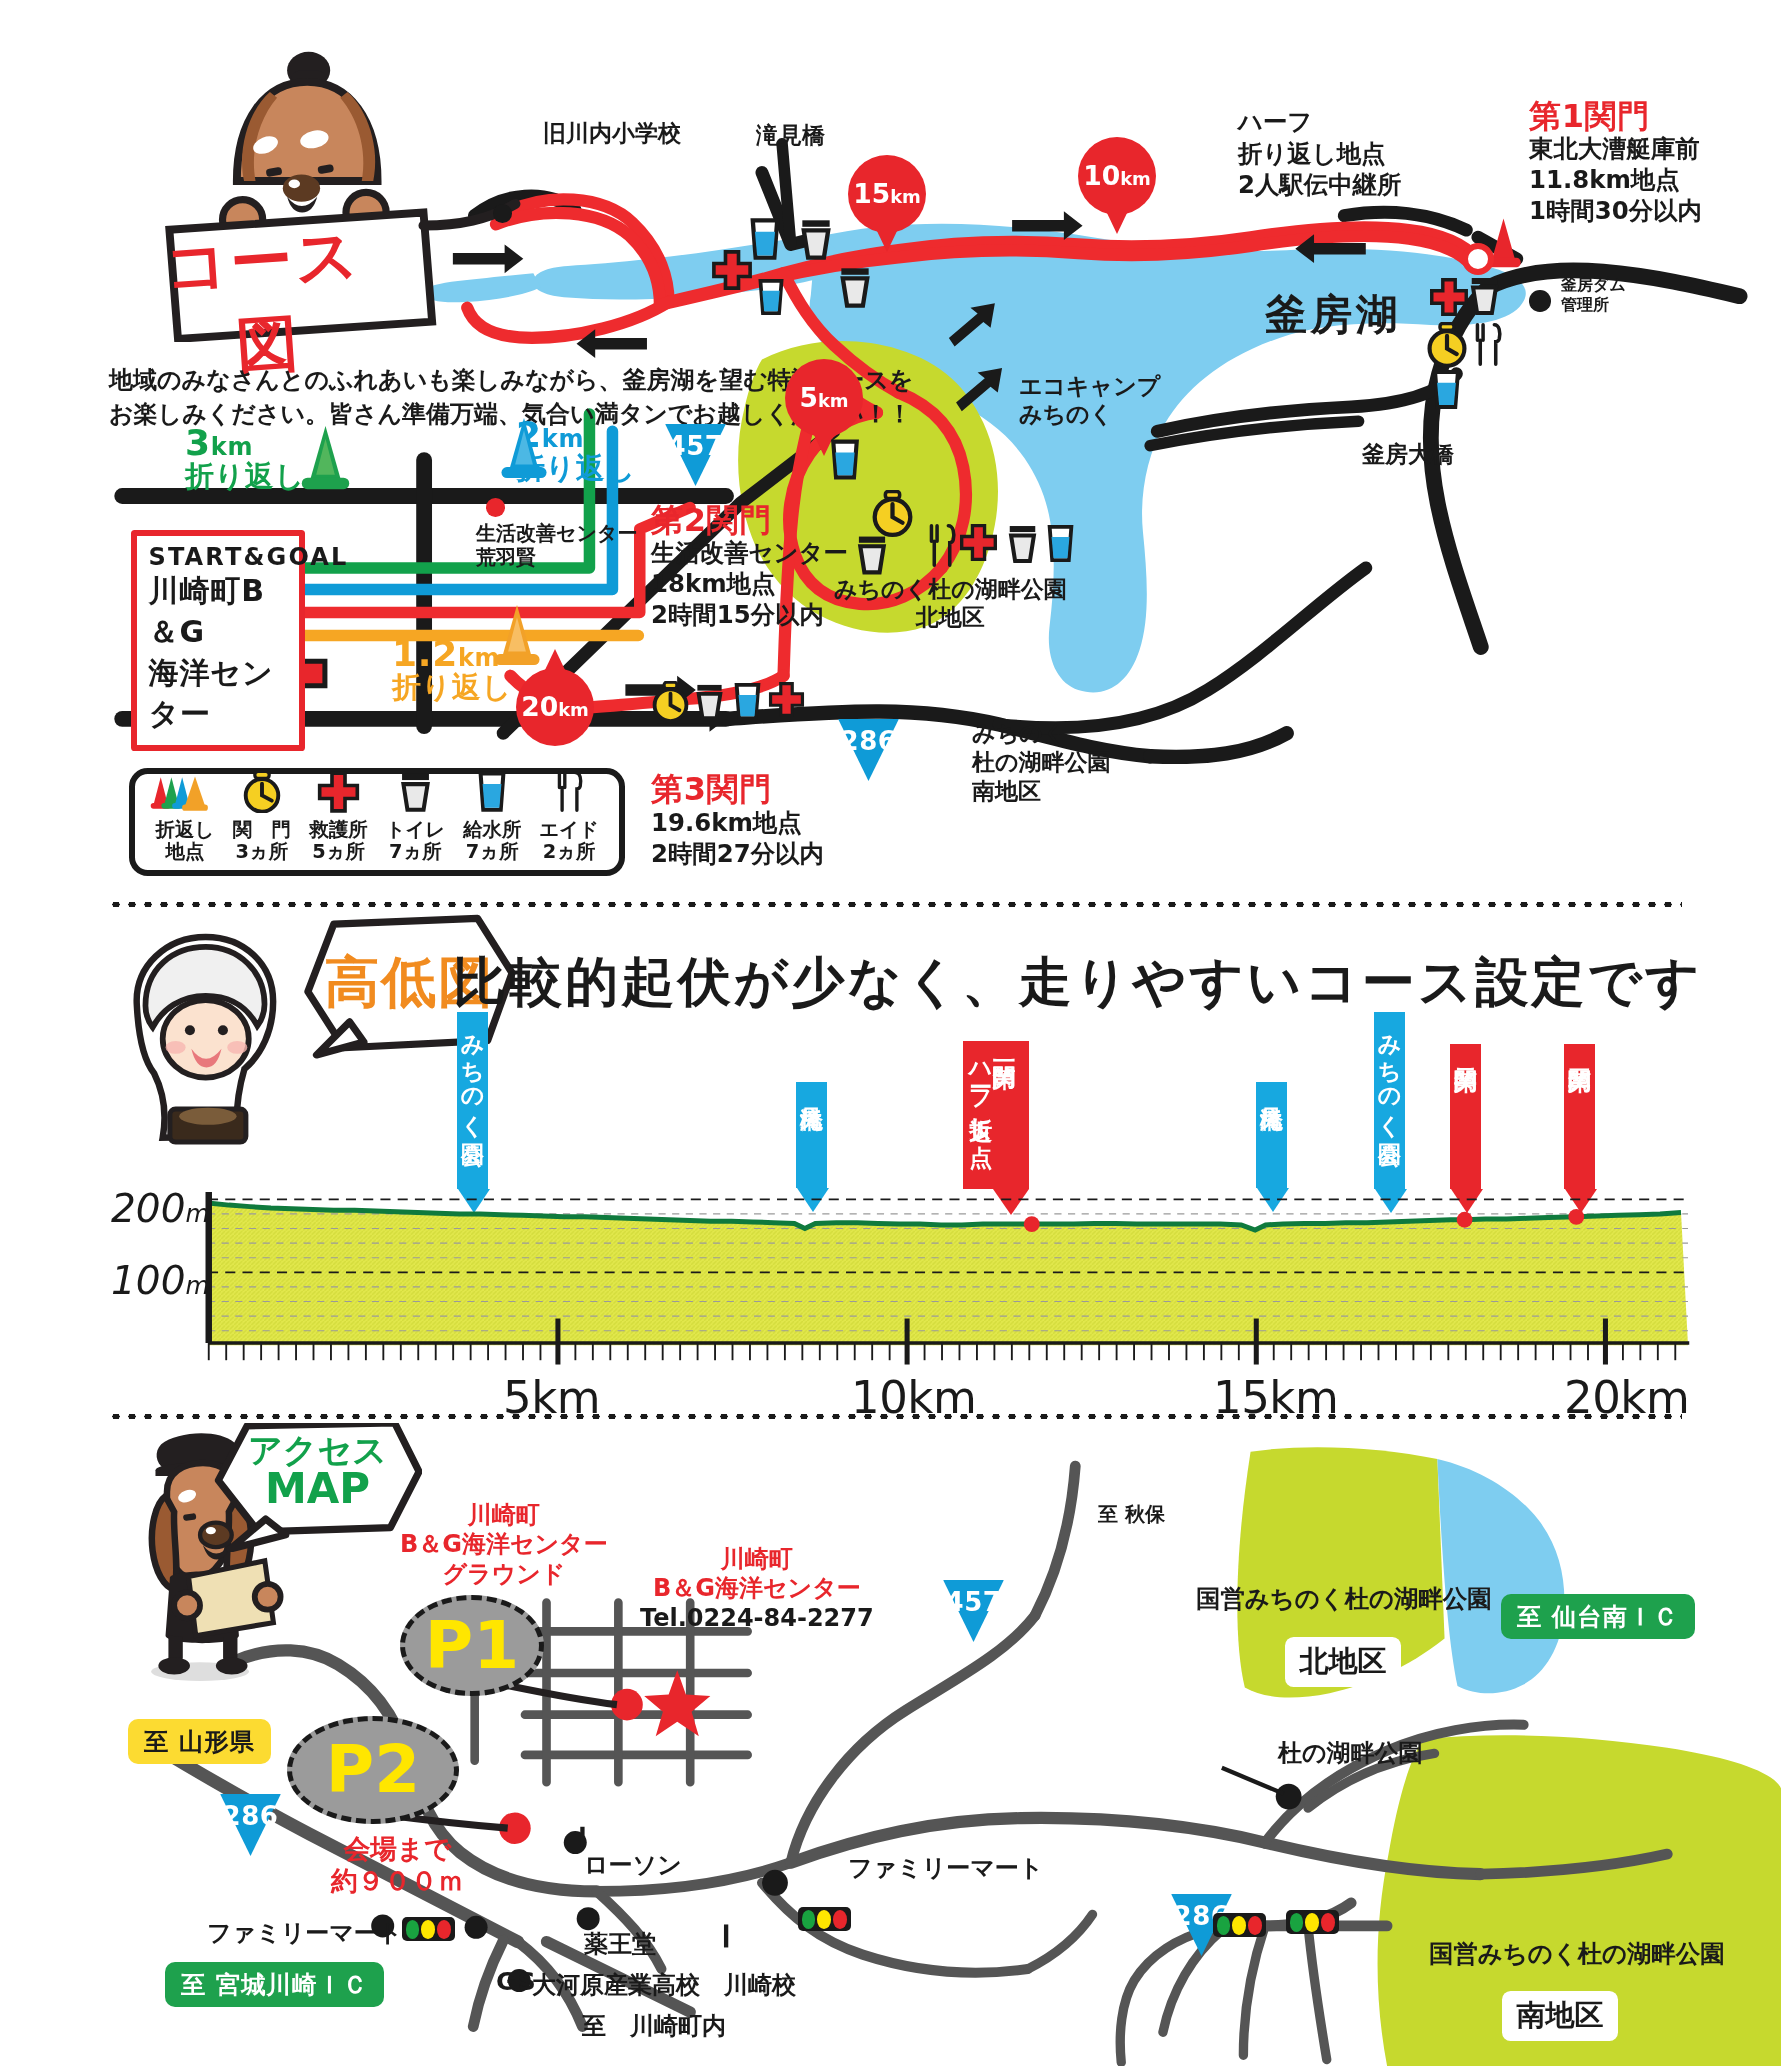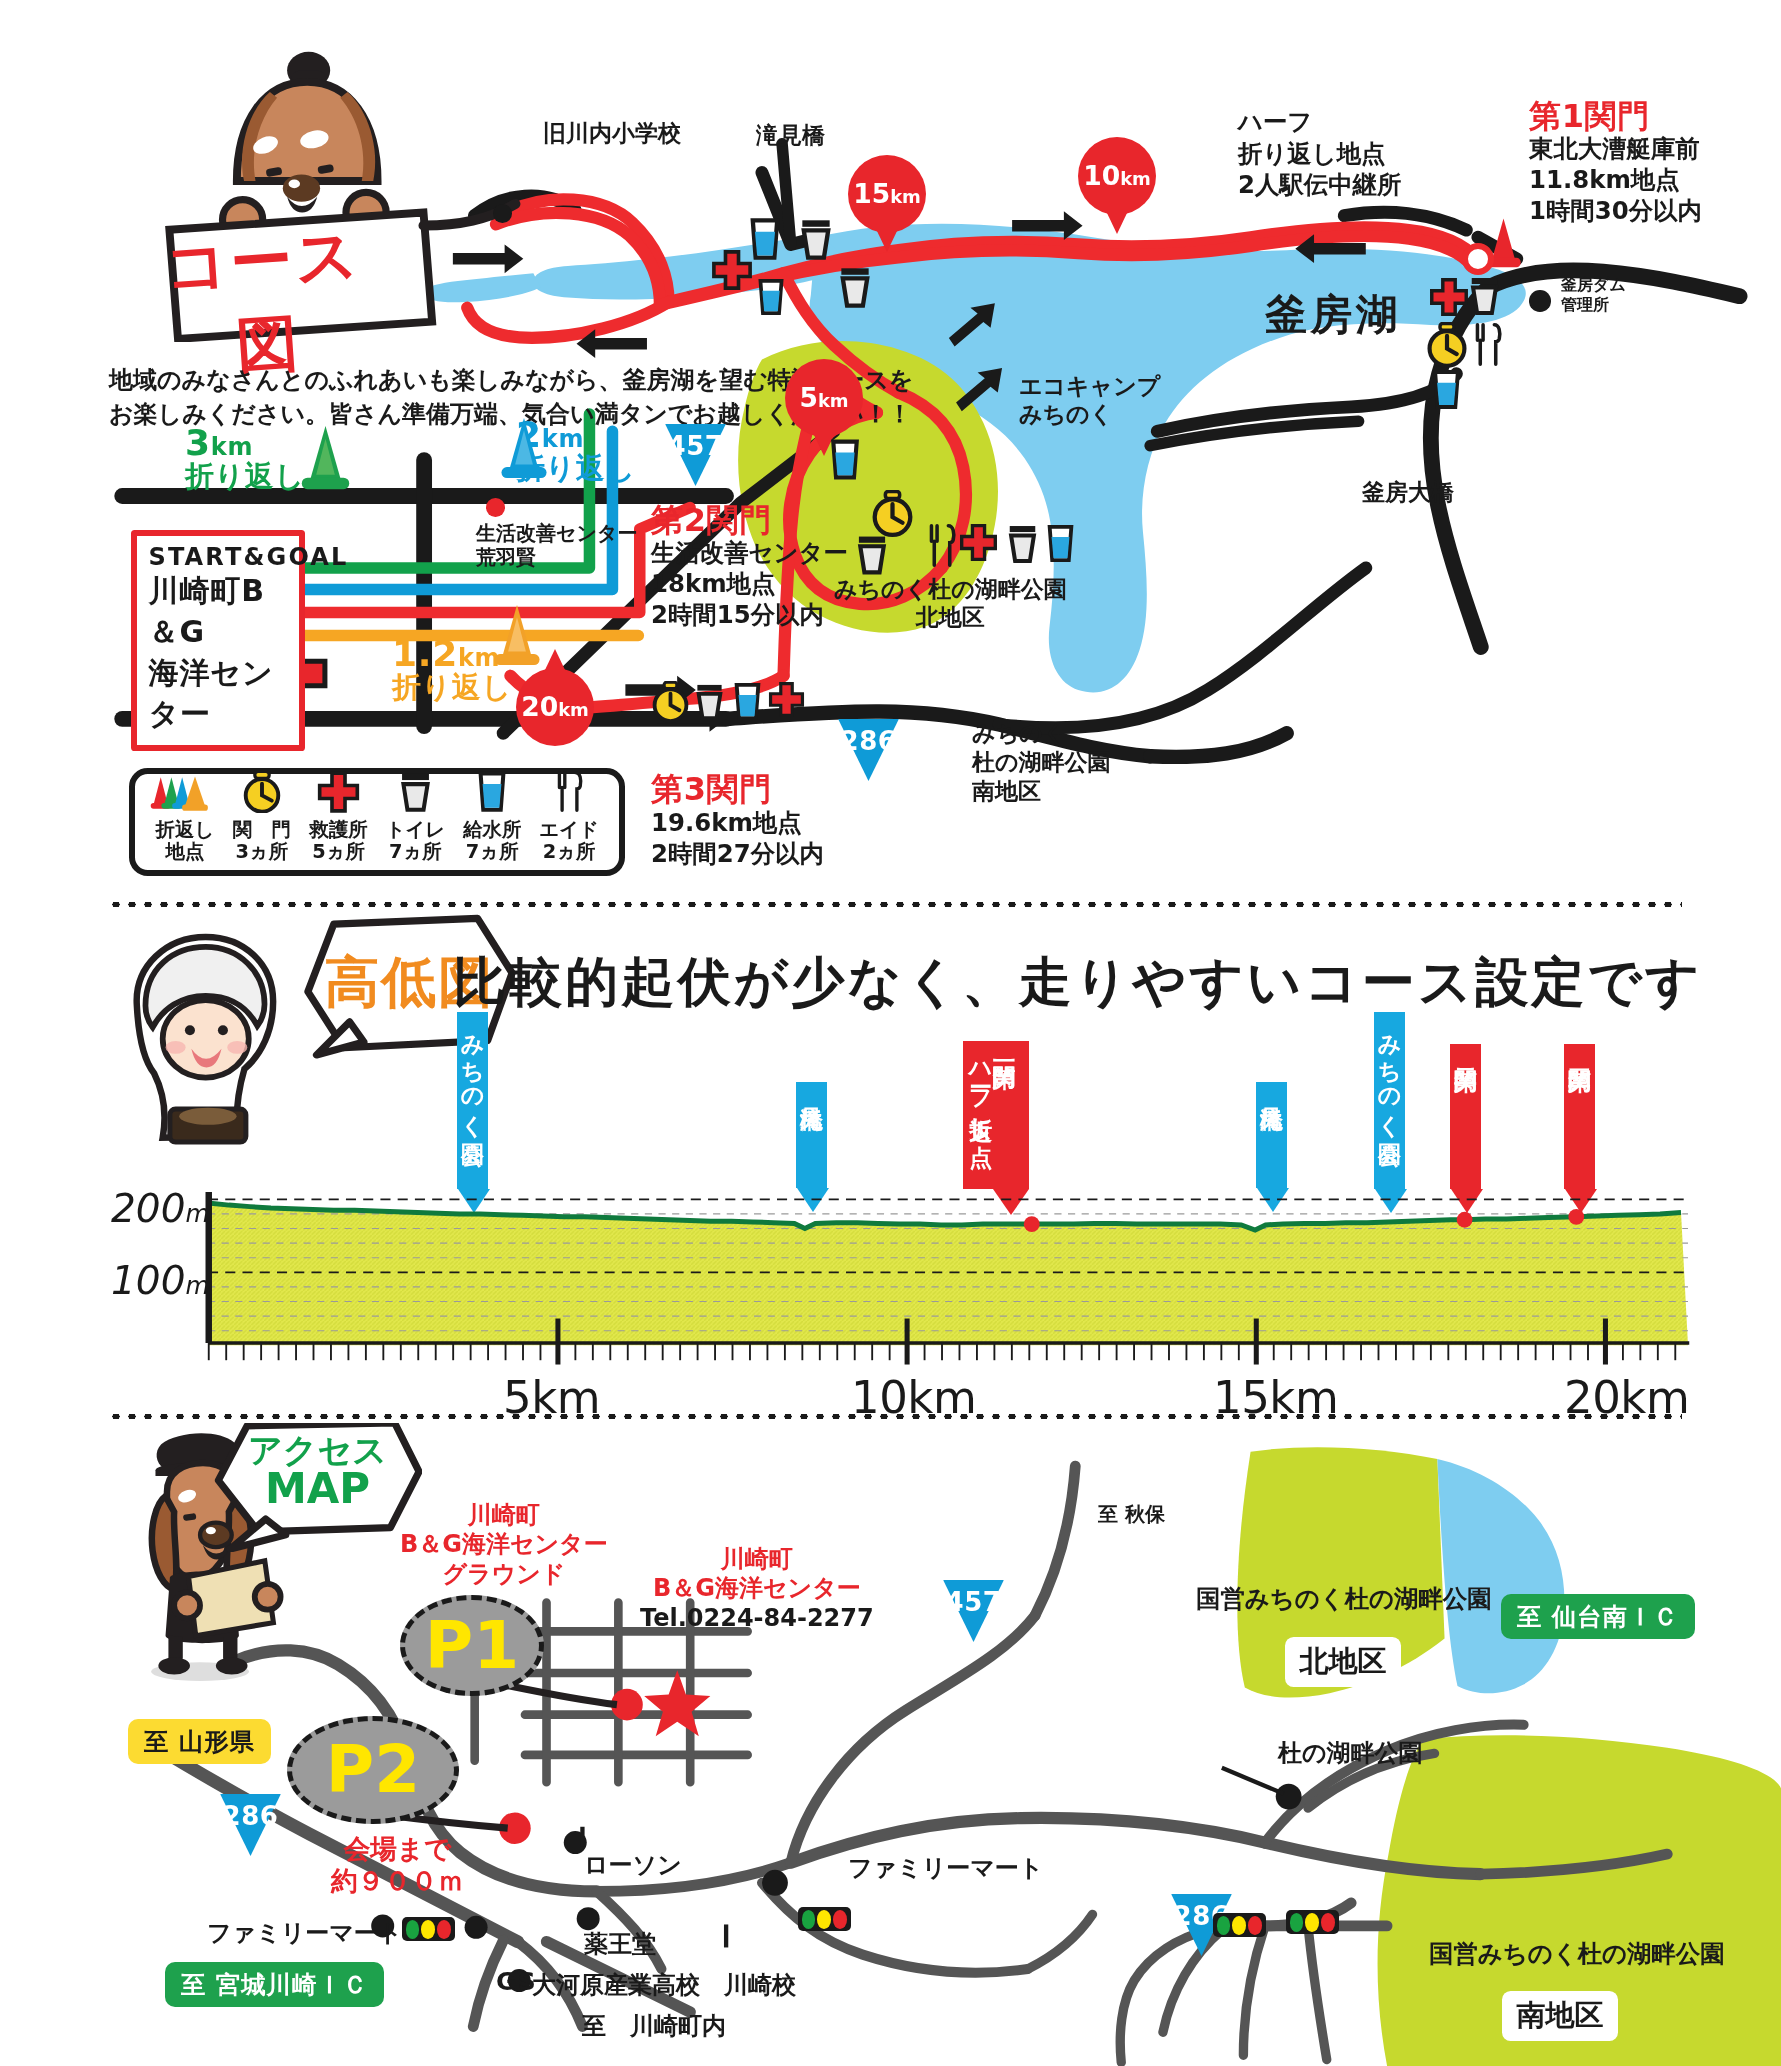--- a/index.html
+++ b/index.html
@@ -336,21 +336,21 @@
   </div>
 
   <div class="mtxt" style="left:1265px;top:289px;font-size:42px;letter-spacing:.08em;">釜房湖</div>
 
   <div class="poi" style="left:1529px;top:290px;width:21.6px;height:21.6px;"></div>
   <div class="mtxt" style="left:1561px;top:275px;font-size:16px;">
     <div>釜房ダム</div>
     <div>管理所</div>
   </div>
 
-  <div class="mtxt" style="left:1362px;top:440px;font-size:23px;margin-top:38px;">釜房大橋</div>
+  <div class="mtxt" style="left:1362px;top:440px;font-size:23px;">釜房大橋</div>
 
   <div class="mtxt" style="left:972px;top:719px;font-size:23px;line-height:1.25;">
     <div>みちのく</div>
     <div>杜の湖畔公園</div>
     <div>南地区</div>
   </div>
 
   <div class="shield" style="left:661px;top:424px;">
     <div class="tri"></div>
     <div class="num">457</div>

